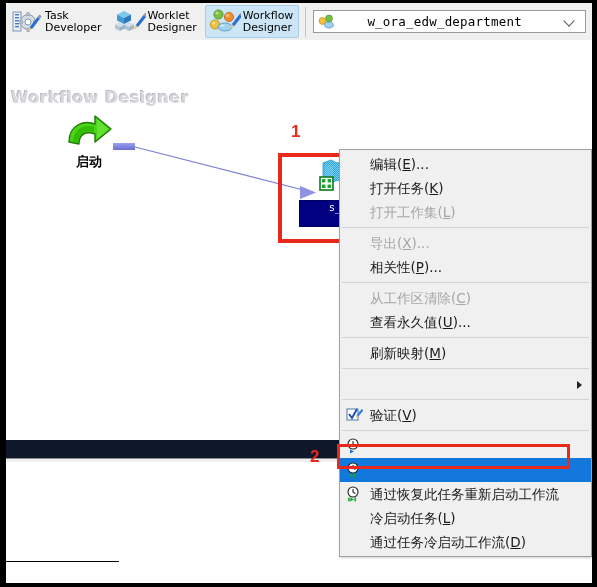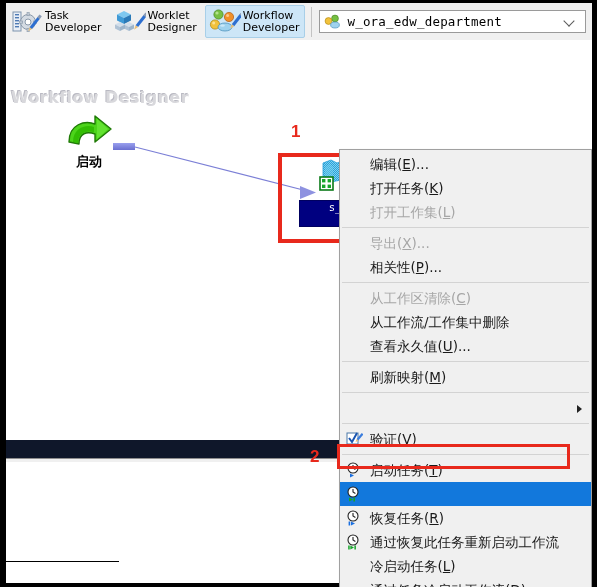--- a/index.html
+++ b/index.html
@@ -46,21 +46,21 @@
 
   
   #combo{
     flex:1;height:23px;margin-right:6px;
     background:#fff;border:1px solid #9a9a9a;
     display:flex;align-items:center;position:relative;box-sizing:border-box;
   }
   #combo .cicon{width:20px;height:16px;margin:0 3px 0 4px;position:relative;flex:0 0 20px;}
   #combo .ctext{
     font-family:"DejaVu Sans Mono","Liberation Mono",monospace;
-    font-size:12.5px;color:#000;letter-spacing:0.2px;
+    font-size:12.5px;color:#000;letter-spacing:0.2px;margin-left:26px;
   }
   #combo .chev{
     position:absolute;right:9px;top:6px;width:11px;height:7px;
   }
   #combo .chev:before{
     content:"";position:absolute;left:0;top:0;
     width:7px;height:7px;border-right:1.4px solid #5a5a5a;border-bottom:1.4px solid #5a5a5a;
     transform:rotate(45deg);transform-origin:center;
   }
 
@@ -241,21 +241,21 @@
           <ellipse cx="16" cy="19" rx="7" ry="4" fill="#9fd2ee" stroke="#4e93bd" stroke-width=".8"></ellipse>
           <ellipse cx="13.5" cy="17.6" rx="2.4" ry="1.2" fill="#d7eefb" opacity=".8"></ellipse>
           <g transform="rotate(38 26 15)">
             <rect x="24.2" y="5" width="3.2" height="13" fill="#2d6fd0"></rect>
             <polygon points="24.2,18 27.4,18 25.8,22.5" fill="#e8c07a"></polygon>
             <rect x="24.2" y="2" width="3.2" height="3.5" fill="#8a9bb5"></rect>
           </g>
         </svg>
       </span>
       <span class="tlabel">Workflow
-Developer</span>
+Designer</span>
     </div>
 
     <div class="tsep"></div>
 
     <div id="combo">
       <span class="cicon">
         <svg width="20" height="16" viewBox="0 0 20 16">
           <circle cx="11" cy="4.5" r="3.4" fill="#76c043" stroke="#4d8a27" stroke-width=".7"></circle>
           <circle cx="4.5" cy="7" r="3.4" fill="#f2c23c" stroke="#b68c14" stroke-width=".7"></circle>
           <ellipse cx="11" cy="11" rx="4.4" ry="3" fill="#9fd2ee" stroke="#4e93bd" stroke-width=".7"></ellipse>
@@ -336,23 +336,20 @@
         <span class="mlabel">导出(<u>X</u>)...</span>
       </div>
       <div class="mi">
         <span class="mlabel">相关性(<u>P</u>)...</span>
       </div>
       <div class="msep"></div>
       <div class="mi disabled">
         <span class="mlabel">从工作区清除(<u>C</u>)</span>
       </div>
       <div class="mi">
-        <span class="mlabel">从工作流/工作集中删除</span>
-      </div>
-      <div class="mi">
         <span class="mlabel">查看永久值(<u>U</u>)...</span>
       </div>
       <div class="msep"></div>
       <div class="mi">
         <span class="mlabel">刷新映射(<u>M</u>)</span>
       </div>
       <div class="msep"></div>
       <div class="mi">
         <span class="subarrow"></span>
       </div>
@@ -368,38 +365,28 @@
           </svg></span>
         <span class="mlabel">验证(<u>V</u>)</span>
       </div>
       <div class="msep"></div>
       <div class="mi">
         <span class="miicon"><svg width="17" height="16" viewBox="0 0 17 16">
             <circle cx="7" cy="6" r="5" fill="#fff" stroke="#222" stroke-width="1.1"></circle>
             <path d="M7,3 L7,6 L9.4,7.4" stroke="#222" stroke-width="1.1" fill="none"></path>
             <polygon points="4,11.5 4,15.5 8,13.5" fill="#1a6fe0"></polygon>
           </svg></span>
-        <span class="mlabel">启动任务(<u>T</u>)</span>
       </div>
       <div class="mi selected">
         <span class="miicon"><svg width="17" height="16" viewBox="0 0 17 16">
             <circle cx="7" cy="6" r="5" fill="#fff" stroke="#222" stroke-width="1.1"></circle>
             <path d="M7,3 L7,6 L9.4,7.4" stroke="#222" stroke-width="1.1" fill="none"></path>
             <polygon points="3,11.5 3,15.5 7,13.5" fill="#16a52a"></polygon>
             <rect x="7.4" y="11.5" width="1.6" height="4" fill="#16a52a"></rect>
           </svg></span>
-      </div>
-      <div class="mi">
-        <span class="miicon"><svg width="17" height="16" viewBox="0 0 17 16">
-            <circle cx="7" cy="6" r="5" fill="#fff" stroke="#222" stroke-width="1.1"></circle>
-            <path d="M7,3 L7,6 L9.4,7.4" stroke="#222" stroke-width="1.1" fill="none"></path>
-            <rect x="2.6" y="11.5" width="1.6" height="4" fill="#1a6fe0"></rect>
-            <polygon points="5,11.5 5,15.5 9,13.5" fill="#1a6fe0"></polygon>
-          </svg></span>
-        <span class="mlabel">恢复任务(<u>R</u>)</span>
       </div>
       <div class="mi">
         <span class="miicon"><svg width="17" height="16" viewBox="0 0 17 16">
             <circle cx="7" cy="6" r="5" fill="#fff" stroke="#222" stroke-width="1.1"></circle>
             <path d="M7,3 L7,6 L9.4,7.4" stroke="#222" stroke-width="1.1" fill="none"></path>
             <rect x="2.2" y="11.5" width="1.5" height="4" fill="#16a52a"></rect>
             <polygon points="4.3,11.5 4.3,15.5 8,13.5" fill="#16a52a"></polygon>
             <rect x="8.4" y="11.5" width="1.5" height="4" fill="#16a52a"></rect>
           </svg></span>
         <span class="mlabel">通过恢复此任务重新启动工作流</span>

